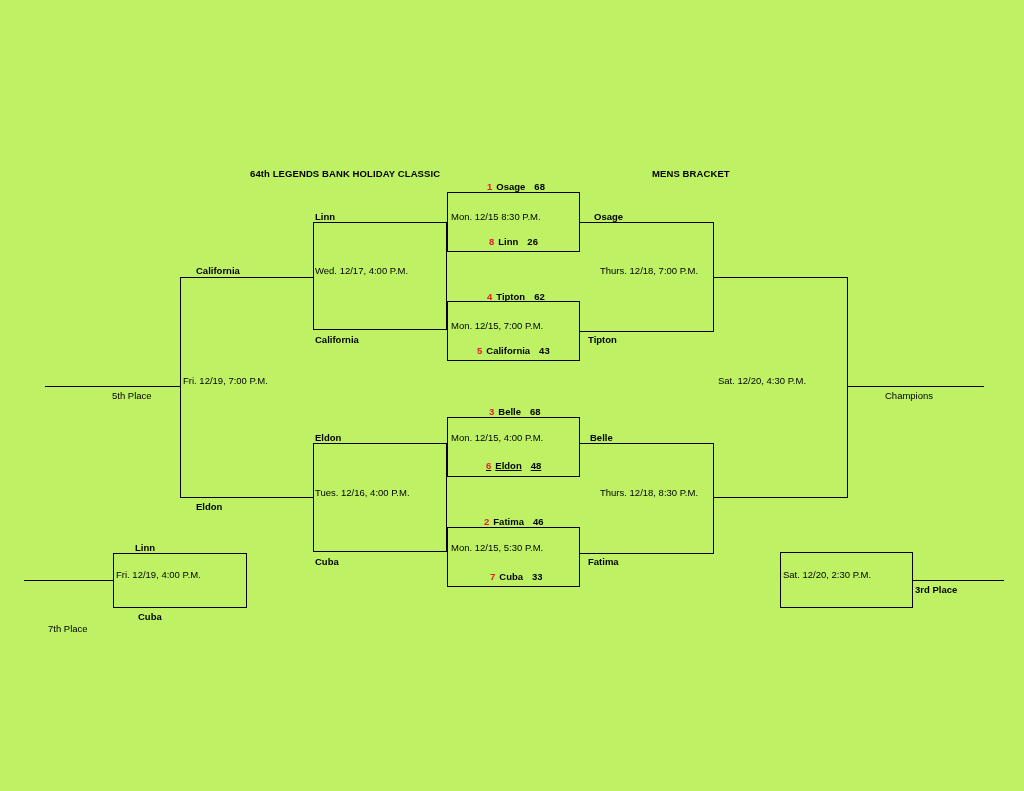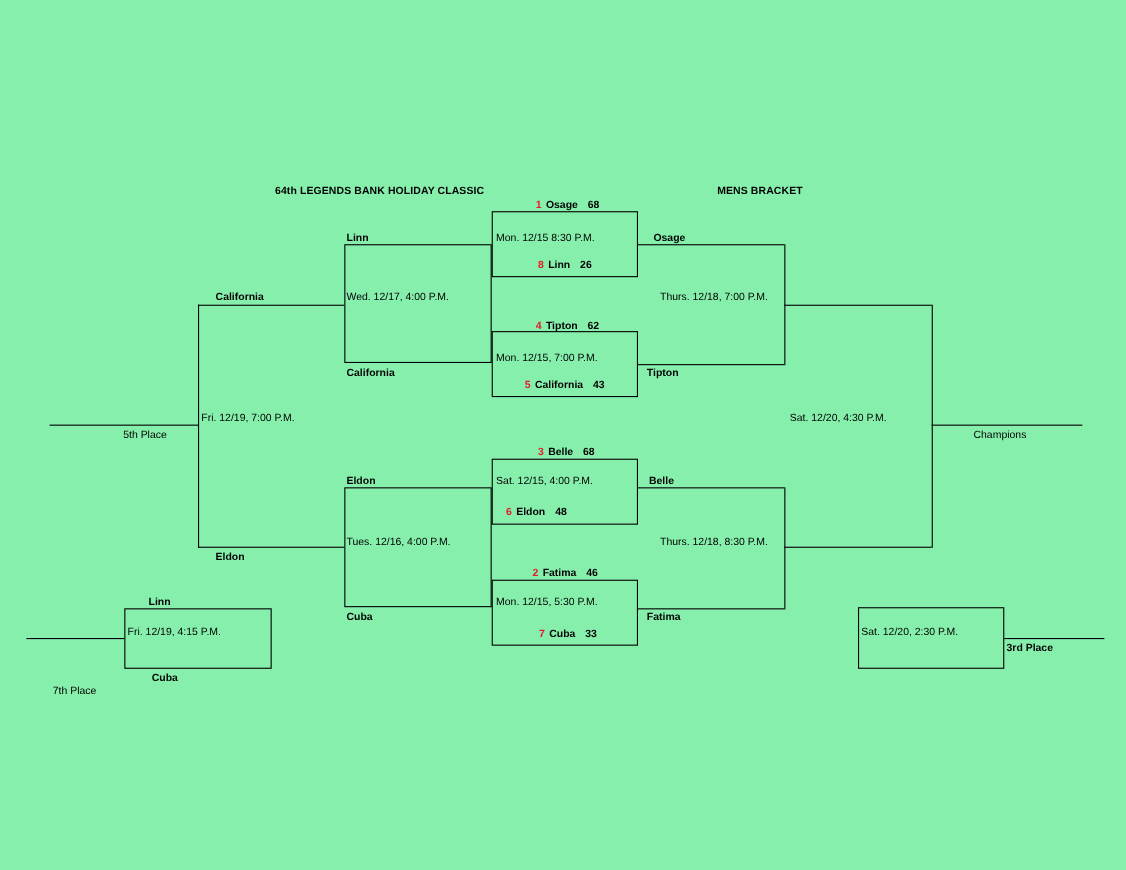--- a/index.html
+++ b/index.html
@@ -8,21 +8,21 @@
     background: #ffffff;
   }
   body {
     font-family: "Liberation Sans", sans-serif;
     color: #000000;
   }
   #bracket-canvas {
     position: relative;
     width: 1024px;
     height: 791px;
-    background: #86efac;
+    background: #bef264;
     overflow: hidden;
   }
   
   .hline {
     position: absolute;
     background: #000000;
     height: 1px;
   }
   .vline {
     position: absolute;
@@ -114,22 +114,22 @@
   <div class="matchup-line" style="left:477px; top:345px;">
     <span class="seed">5</span><span class="gap-sm"></span><span class="team">California</span><span class="gap-md"></span><span class="score">43</span>
   </div>
   <div class="hline" style="left:580px; top:331px; width:133px;"></div>
   <div class="slot-label" style="left:588px; top:334px;">Tipton</div>
 
   <div class="box" style="left:447px; top:417px; width:133px; height:60px;"></div>
   <div class="matchup-line" style="left:489px; top:406px;">
     <span class="seed">3</span><span class="gap-sm"></span><span class="team">Belle</span><span class="gap-md"></span><span class="score">68</span>
   </div>
-  <div class="time" style="left:451px; top:432px;">Sat. 12/15, 4:00 P.M.</div>
-  <div class="matchup-line" style="left:460px; top:460px;">
+  <div class="time" style="left:451px; top:432px;">Mon. 12/15, 4:00 P.M.</div>
+  <div class="matchup-line" style="left:486px; top:460px;text-decoration:underline;">
     <span class="seed">6</span><span class="gap-sm"></span><span class="team">Eldon</span><span class="gap-md"></span><span class="score">48</span>
   </div>
   <div class="hline" style="left:580px; top:443px; width:133px;"></div>
   <div class="slot-label" style="left:590px; top:432px;">Belle</div>
 
   <div class="box" style="left:447px; top:527px; width:133px; height:60px;"></div>
   <div class="matchup-line" style="left:484px; top:516px;">
     <span class="seed">2</span><span class="gap-sm"></span><span class="team">Fatima</span><span class="gap-md"></span><span class="score">46</span>
   </div>
   <div class="time" style="left:451px; top:542px;">Mon. 12/15, 5:30 P.M.</div>
@@ -171,18 +171,18 @@
   <div class="hline" style="left:180px; top:497px; width:133px;"></div>
   <div class="slot-label" style="left:196px; top:501px;">Eldon</div>
 
   <div class="vline" style="left:180px; top:277px; height:221px;"></div>
   <div class="time" style="left:183px; top:375px;">Fri. 12/19, 7:00 P.M.</div>
   <div class="hline" style="left:45px; top:386px; width:135px;"></div>
   <div class="place-label" style="left:112px; top:390px;">5th Place</div>
 
   <div class="box" style="left:113px; top:553px; width:134px; height:55px;"></div>
   <div class="slot-label" style="left:135px; top:542px;">Linn</div>
-  <div class="time" style="left:116px; top:569px;">Fri. 12/19, 4:15 P.M.</div>
+  <div class="time" style="left:116px; top:569px;">Fri. 12/19, 4:00 P.M.</div>
   <div class="slot-label" style="left:138px; top:611px;">Cuba</div>
   <div class="hline" style="left:24px; top:580px; width:89px;"></div>
   <div class="place-label" style="left:48px; top:584px;margin-top:39px;">7th Place</div>
 
 </div>
 
 </body></html>

